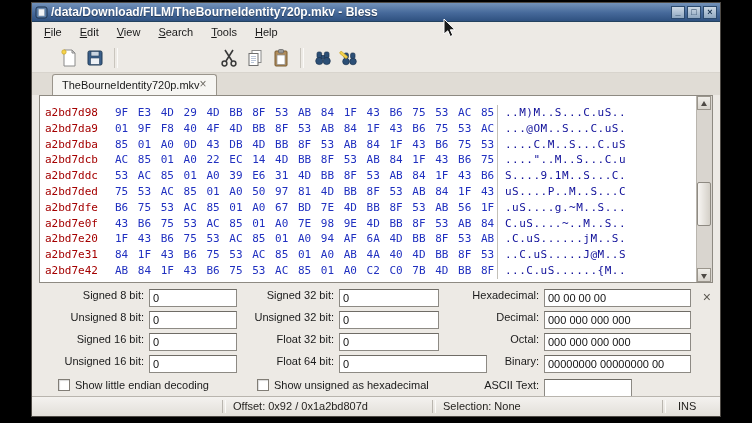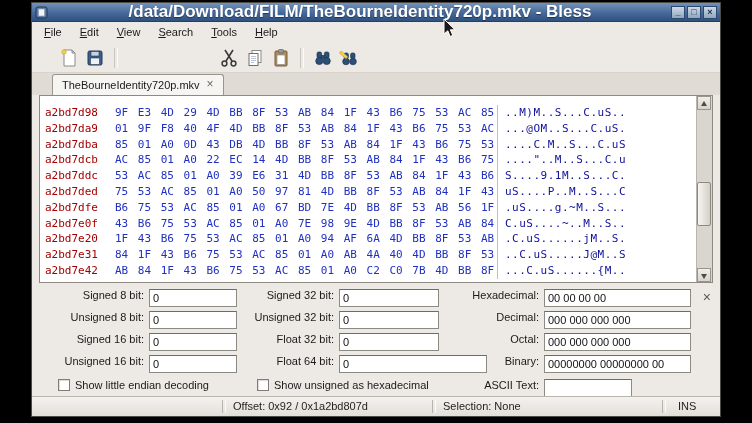--- a/index.html
+++ b/index.html
@@ -6,42 +6,42 @@
   body{width:752px;height:423px;background:#000;position:relative;overflow:hidden;
        font-family:"Liberation Sans",sans-serif;-webkit-font-smoothing:antialiased;}
 
   .window{position:absolute;left:31px;top:2px;width:690px;height:415px;background:#edeae5;
           border:1px solid #4e4a45;box-sizing:border-box;display:flex;flex-direction:column;}
 
   
   .titlebar{height:18px;flex:0 0 18px;background:linear-gradient(#7292ba 0%,#46699a 55%,#2f5180 100%);
             display:flex;align-items:center;padding:0 3px;color:#fff;border-bottom:1px solid #24425f;}
   .win-icon{width:13px;height:13px;flex:0 0 13px;margin-right:3px;}
-  .titlebar .title{flex:1;text-align:center;font-size:17px;font-weight:bold;white-space:nowrap;
+  .titlebar .title{flex:1;font-size:12px;font-weight:bold;white-space:nowrap;
                    overflow:hidden;text-shadow:0 1px 1px rgba(0,0,0,.45);}
   .win-btn{width:14px;height:13px;margin-left:2px;background:linear-gradient(#cdd9e6,#8fa7c0);
            border:1px solid #2c4a6e;color:#15304f;font-size:9px;line-height:10px;text-align:center;
            box-sizing:border-box;font-weight:bold;cursor:default;}
 
   
   .menubar{height:21px;flex:0 0 21px;display:flex;align-items:stretch;padding-left:3px;background:#edeae5;font-size:11px;}
   .menu-item{padding:4px 9px 0;color:#1a1a1a;display:inline-block;}
   .menu-item::first-letter{text-decoration:underline;}
 
   
   .toolbar{height:29px;flex:0 0 29px;display:flex;align-items:center;background:#edeae5;
            border-bottom:1px solid #d8d4cd;}
   .tool-btn{width:26px;height:26px;display:flex;align-items:center;justify-content:center;flex:0 0 26px;}
   .tool-sep{width:2px;height:20px;border-left:1px solid #c9c5bd;border-right:1px solid #fbfaf8;margin:0 6px;flex:0 0 2px;}
   .ml-new{margin-left:24px;} .ml-cut{margin-left:92px;}
 
   
   .tabbar{height:22px;flex:0 0 22px;background:#e0dcd5;display:flex;align-items:flex-end;padding-left:20px;}
   .tab{height:21px;background:#f6f5f2;border:1px solid #9a958c;border-bottom:none;border-radius:3px 3px 0 0;
-       display:flex;align-items:flex-start;padding:4px 9px;font-size:11px;gap:7px;color:#1a1a1a;box-sizing:border-box;}
+       display:flex;align-items:flex-start;padding:4px 9px;font-size:11px;color:#1a1a1a;box-sizing:border-box;}
   .tab-close{color:#6e6a64;font-size:12px;line-height:10px;}
 
   
   .hexview{flex:0 0 188px;height:188px;margin:0 7px;background:#fff;border:1px solid #8e8a82;
            position:relative;box-sizing:border-box;overflow:hidden;}
   .hex-rows{position:absolute;left:0;top:2px;right:16px;bottom:0;overflow:hidden;
             font-family:"DejaVu Sans Mono",monospace;font-size:11px;line-height:15.8px;margin-top:7px;}
   .hex-row{display:flex;white-space:pre;}
   .offset{width:58px;margin-left:5px;color:#a40000;flex:0 0 58px;}
   .bytes{margin-left:12px;color:#2030c0;word-spacing:3px;width:382px;flex:0 0 382px;}

